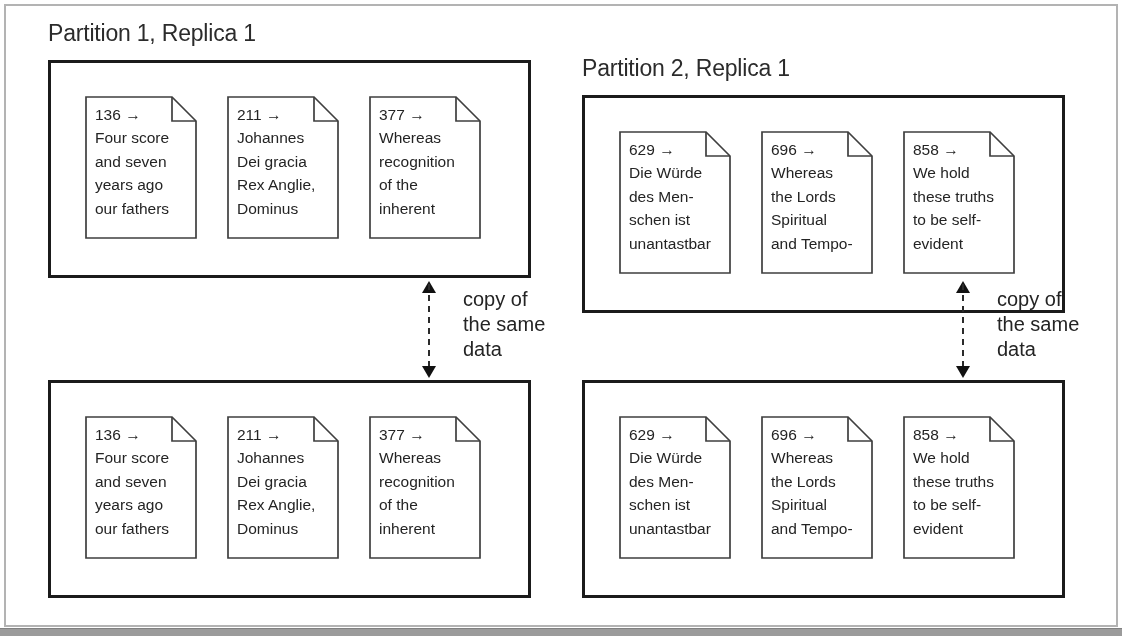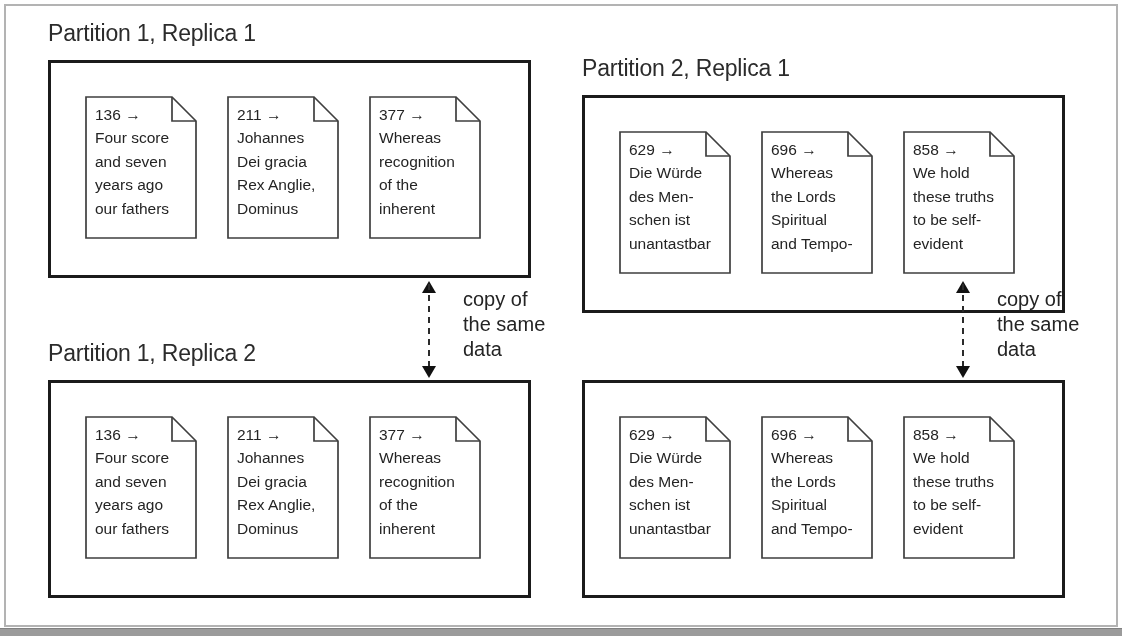--- a/index.html
+++ b/index.html
@@ -135,21 +135,20 @@
         <div class="doc-text">We hold
 these truths
 to be self-
 evident</div>
       </div>
     </div>
   </div>
 </section>
 
 <section class="panel" style="left:48px; top:340px;">
-  <h2 class="panel-title">Partition 1, Replica 2</h2>
   <div class="panel-box">
     <div class="doc">
       <svg width="112" height="143" viewBox="0 0 112 143">
         <path d="M1 1 H87 L111 25 V142 H1 Z" fill="#ffffff" stroke="#3f3f3f" stroke-width="1.7"></path>
         <path d="M87 1 V25 H111" fill="none" stroke="#3f3f3f" stroke-width="1.7"></path>
       </svg>
       <div class="doc-body">
         <div class="doc-key">136 →</div>
         <div class="doc-text">Four score
 and seven

